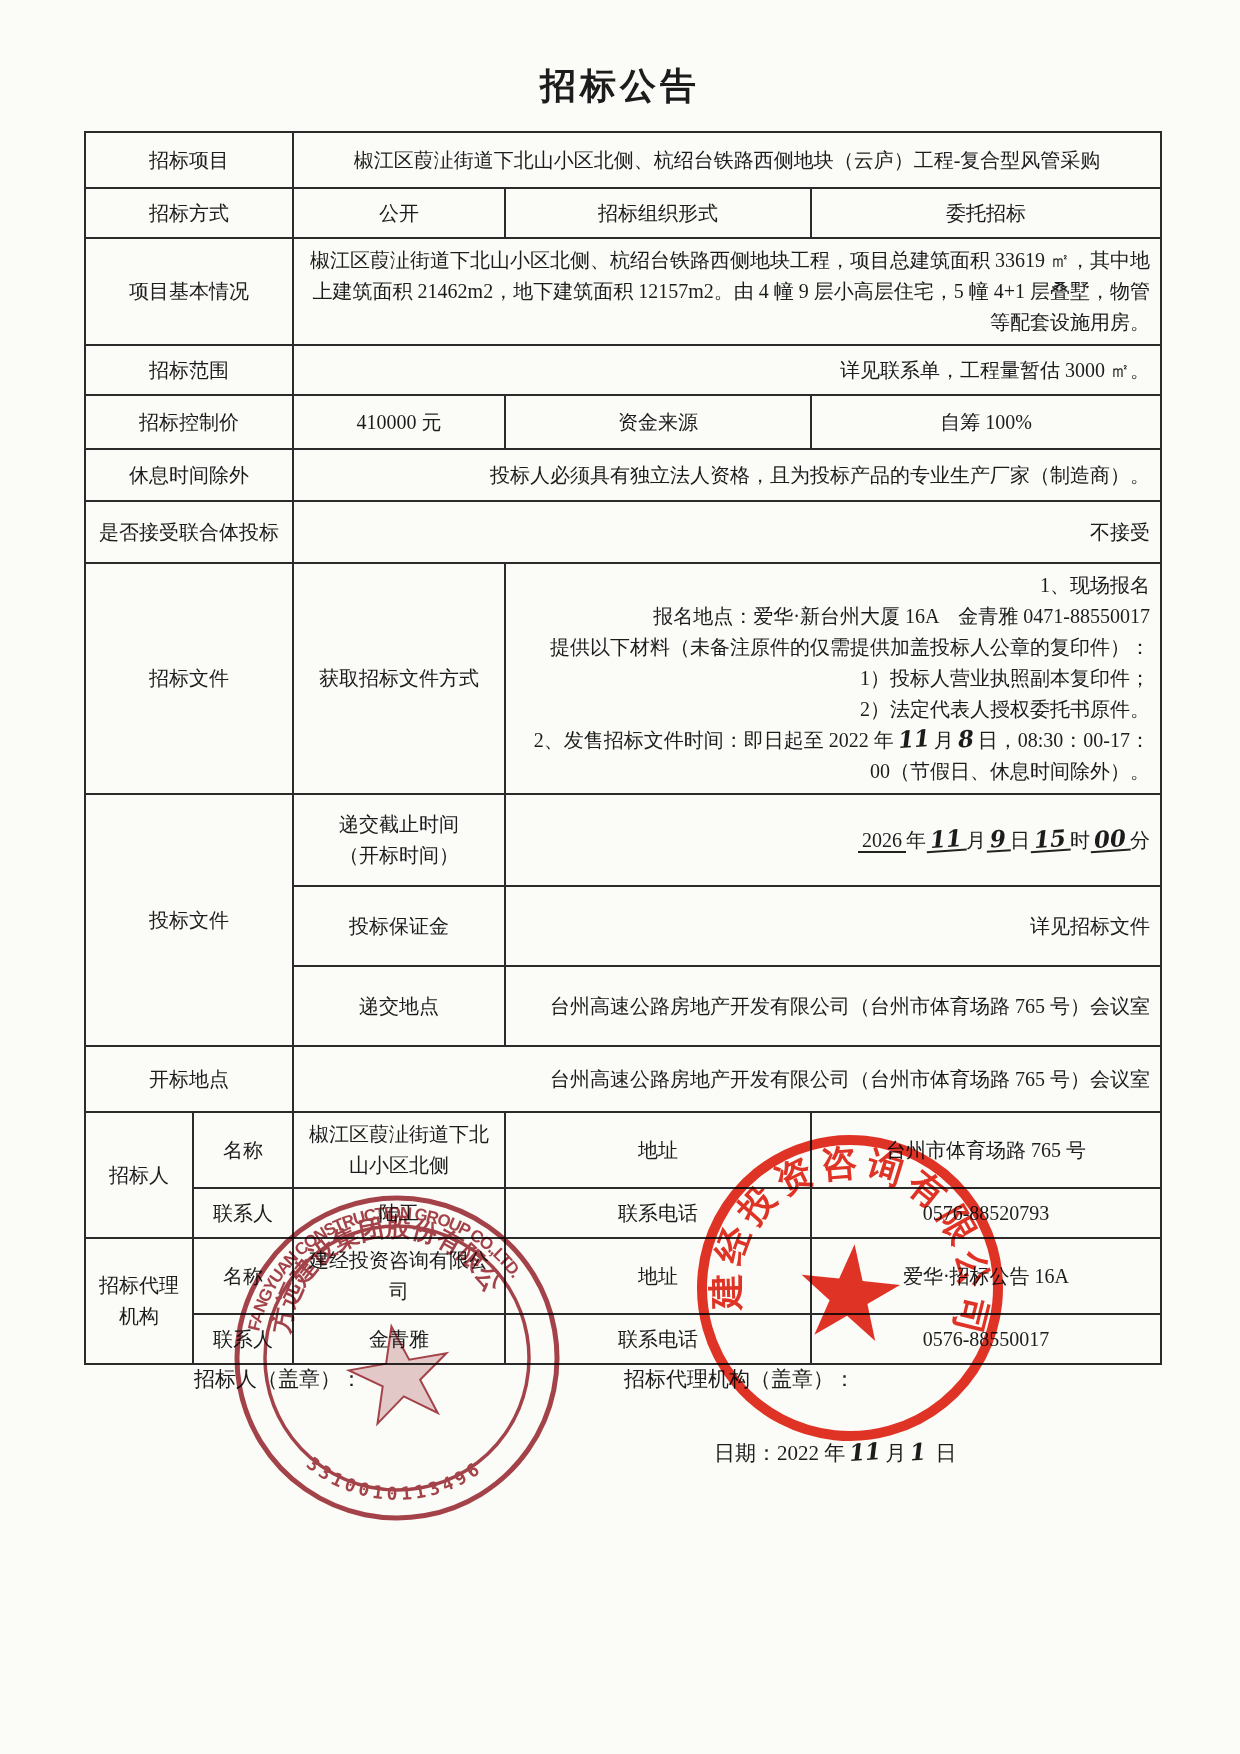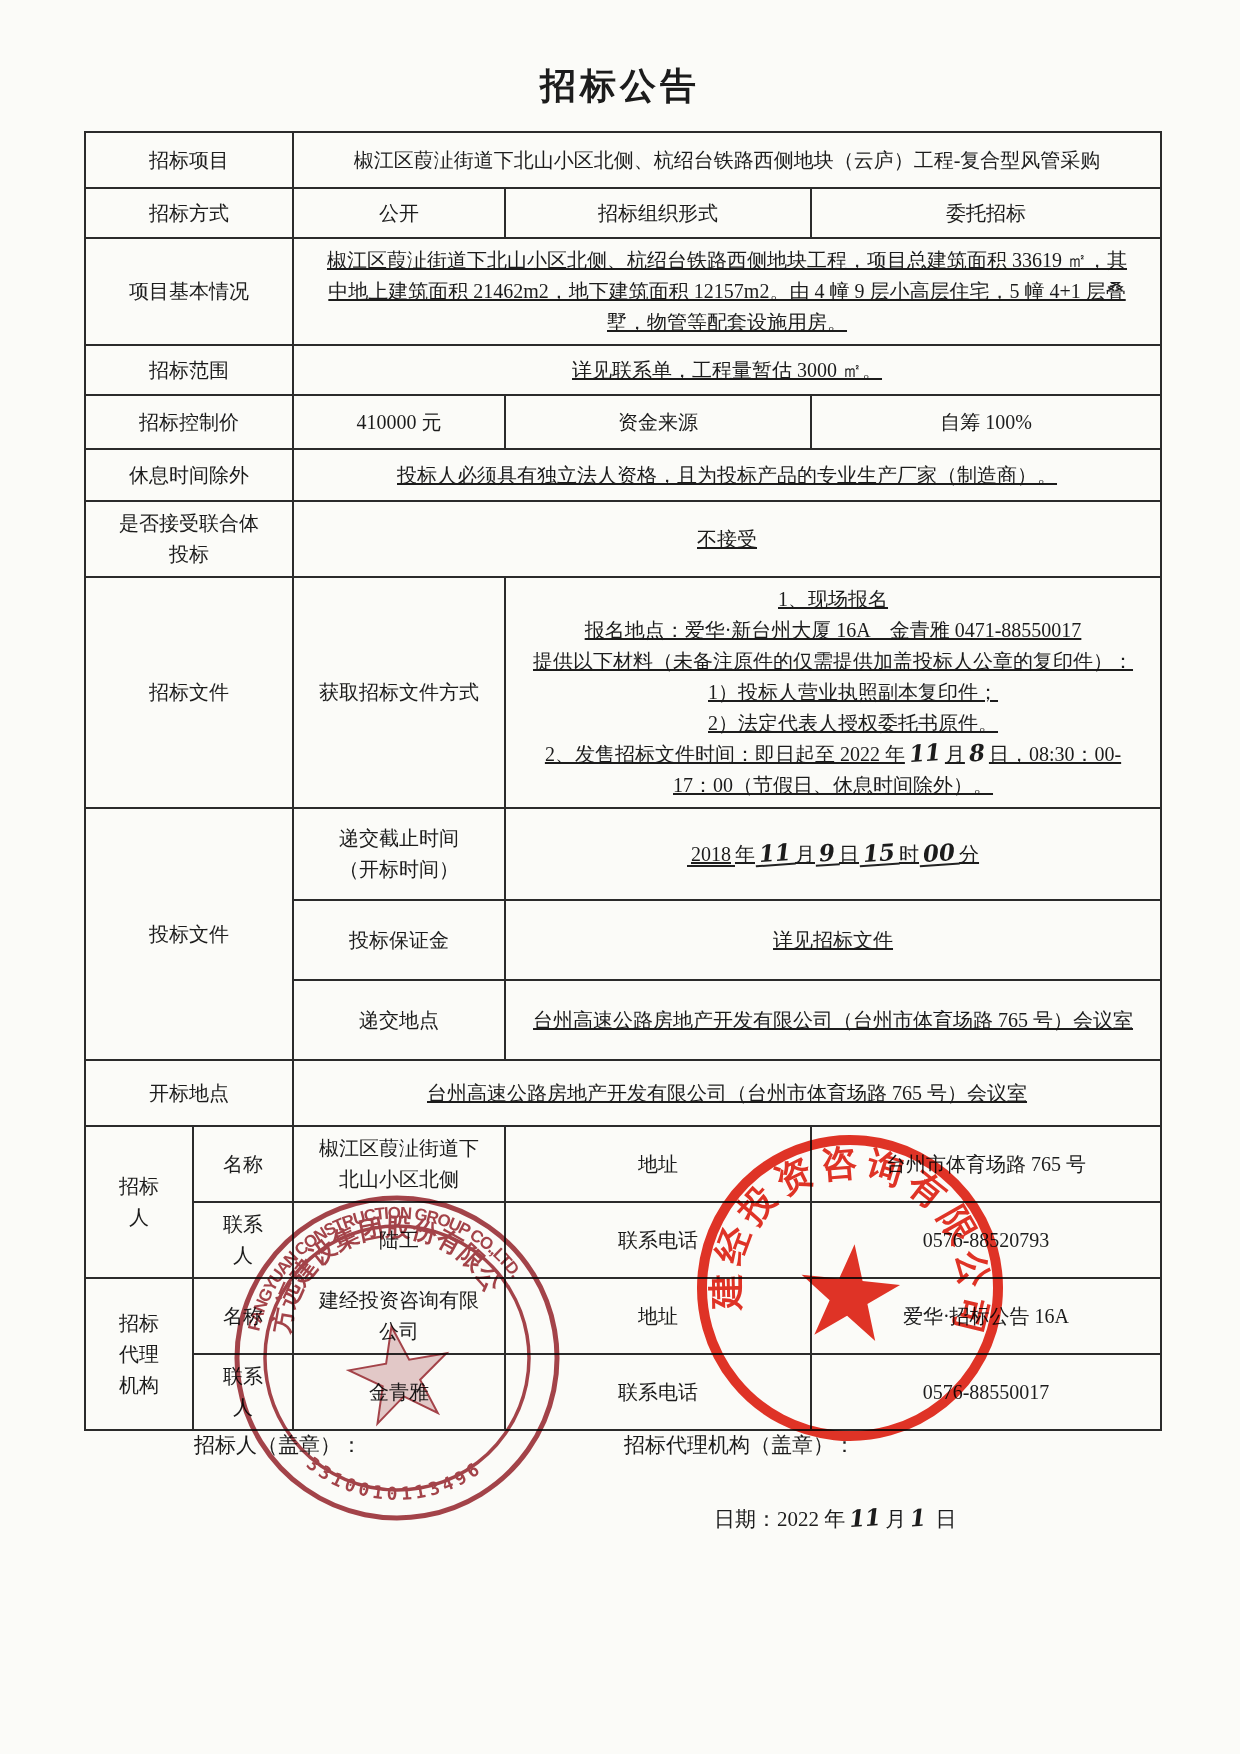--- a/index.html
+++ b/index.html
@@ -23,27 +23,27 @@
   }
   table.form{
     border-collapse:collapse;
     table-layout:fixed;
     width:1076px;
     margin-left:84px;
     font-size:20px;
   }
   table.form td{
     border:2px solid #2b2b2b;
-    padding:6px 24px;
+    padding:6px 10px;
     vertical-align:middle;
     line-height:1.55;
   }
   td.lbl{text-align:center;padding:6px 16px;}
   td.ctr{text-align:center;}
-  td.val{text-align:center;padding-left:16px;text-decoration:underline;}
+  td.val{text-align:right;padding-left:16px;}
   .indent{padding-left:40px;}
   .hw{
     font-family:"DejaVu Serif",serif;
     font-style:italic;
     font-weight:700;
     font-size:23px;
     display:inline-block;
     transform:rotate(-4deg);
     padding:0 4px;
     line-height:1;
@@ -140,21 +140,21 @@
       </td>
     </tr>
 
     <tr style="height:92px">
       <td class="lbl" colspan="2" rowspan="3">投标文件</td>
       <td class="lbl">
         <div>递交截止时间</div>
         <div>（开标时间）</div>
       </td>
       <td class="val" colspan="2">
-        <span class="uline">2018</span><span>年</span><span class="hw ul">11</span><span>月</span><span class="hw ul">9</span><span>日</span><span class="hw ul">15</span><span>时</span><span class="hw ul">00</span><span>分</span>
+        <span class="uline">2026</span><span>年</span><span class="hw ul">11</span><span>月</span><span class="hw ul">9</span><span>日</span><span class="hw ul">15</span><span>时</span><span class="hw ul">00</span><span>分</span>
       </td>
     </tr>
 
     <tr style="height:80px">
       <td class="lbl">投标保证金</td>
       <td class="val" colspan="2">详见招标文件</td>
     </tr>
 
     <tr style="height:80px">
       <td class="lbl">递交地点</td>

